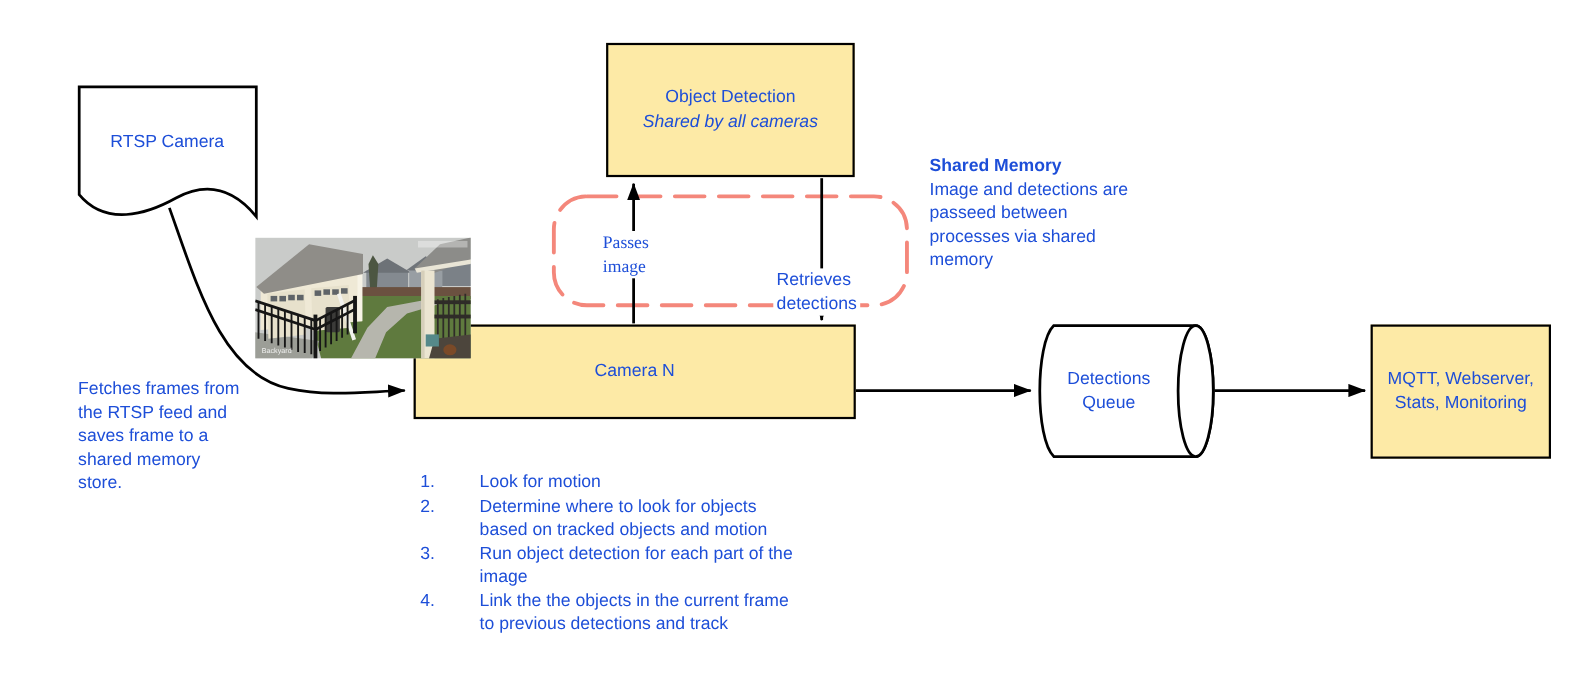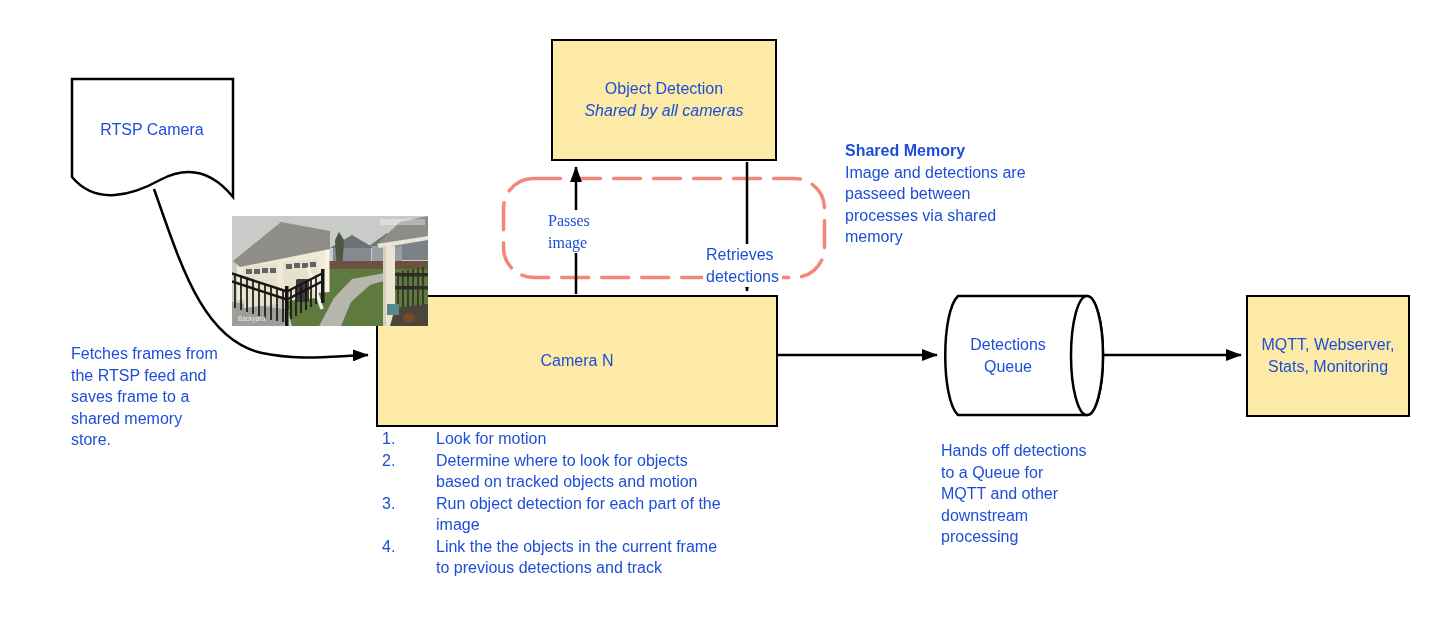--- a/index.html
+++ b/index.html
@@ -33,21 +33,21 @@
 </head>
 <body>
 
 <div id="canvas">
 
   <div class="node" style="left:551px;top:39px;width:226px;height:122px;">
     <div>Object Detection</div>
     <div class="sub">Shared by all cameras</div>
   </div>
 
-  <div class="node" style="left:376px;top:295px;width:402px;height:132px;">
+  <div class="node" style="left:376px;top:295px;width:402px;height:86px;">
     <div>Camera N</div>
   </div>
 
   <div class="node" style="left:1246px;top:295px;width:164px;height:122px;">
     <div>MQTT, Webserver,</div>
     <div>Stats, Monitoring</div>
   </div>
 
   <svg id="shapes" width="1448" height="625" viewBox="0 0 1448 625">
     <defs>
@@ -192,27 +192,20 @@
   </div>
 
   <div class="note" style="left:845px;top:140px;">
     <div class="ln title">Shared Memory</div>
     <div class="ln">Image and detections are</div>
     <div class="ln">passeed between</div>
     <div class="ln">processes via shared</div>
     <div class="ln">memory</div>
   </div>
 
-  <div class="note" style="left:941px;top:440px;">
-    <div class="ln">Hands off detections</div>
-    <div class="ln">to a Queue for</div>
-    <div class="ln">MQTT and other</div>
-    <div class="ln">downstream</div>
-    <div class="ln">processing</div>
-  </div>
 
   <div id="steps">
     <div class="step">
       <div class="num">1.</div>
       <div>
           <div class="ln">Look for motion</div>
         </div>
     </div>
     <div class="step">
       <div class="num">2.</div>

